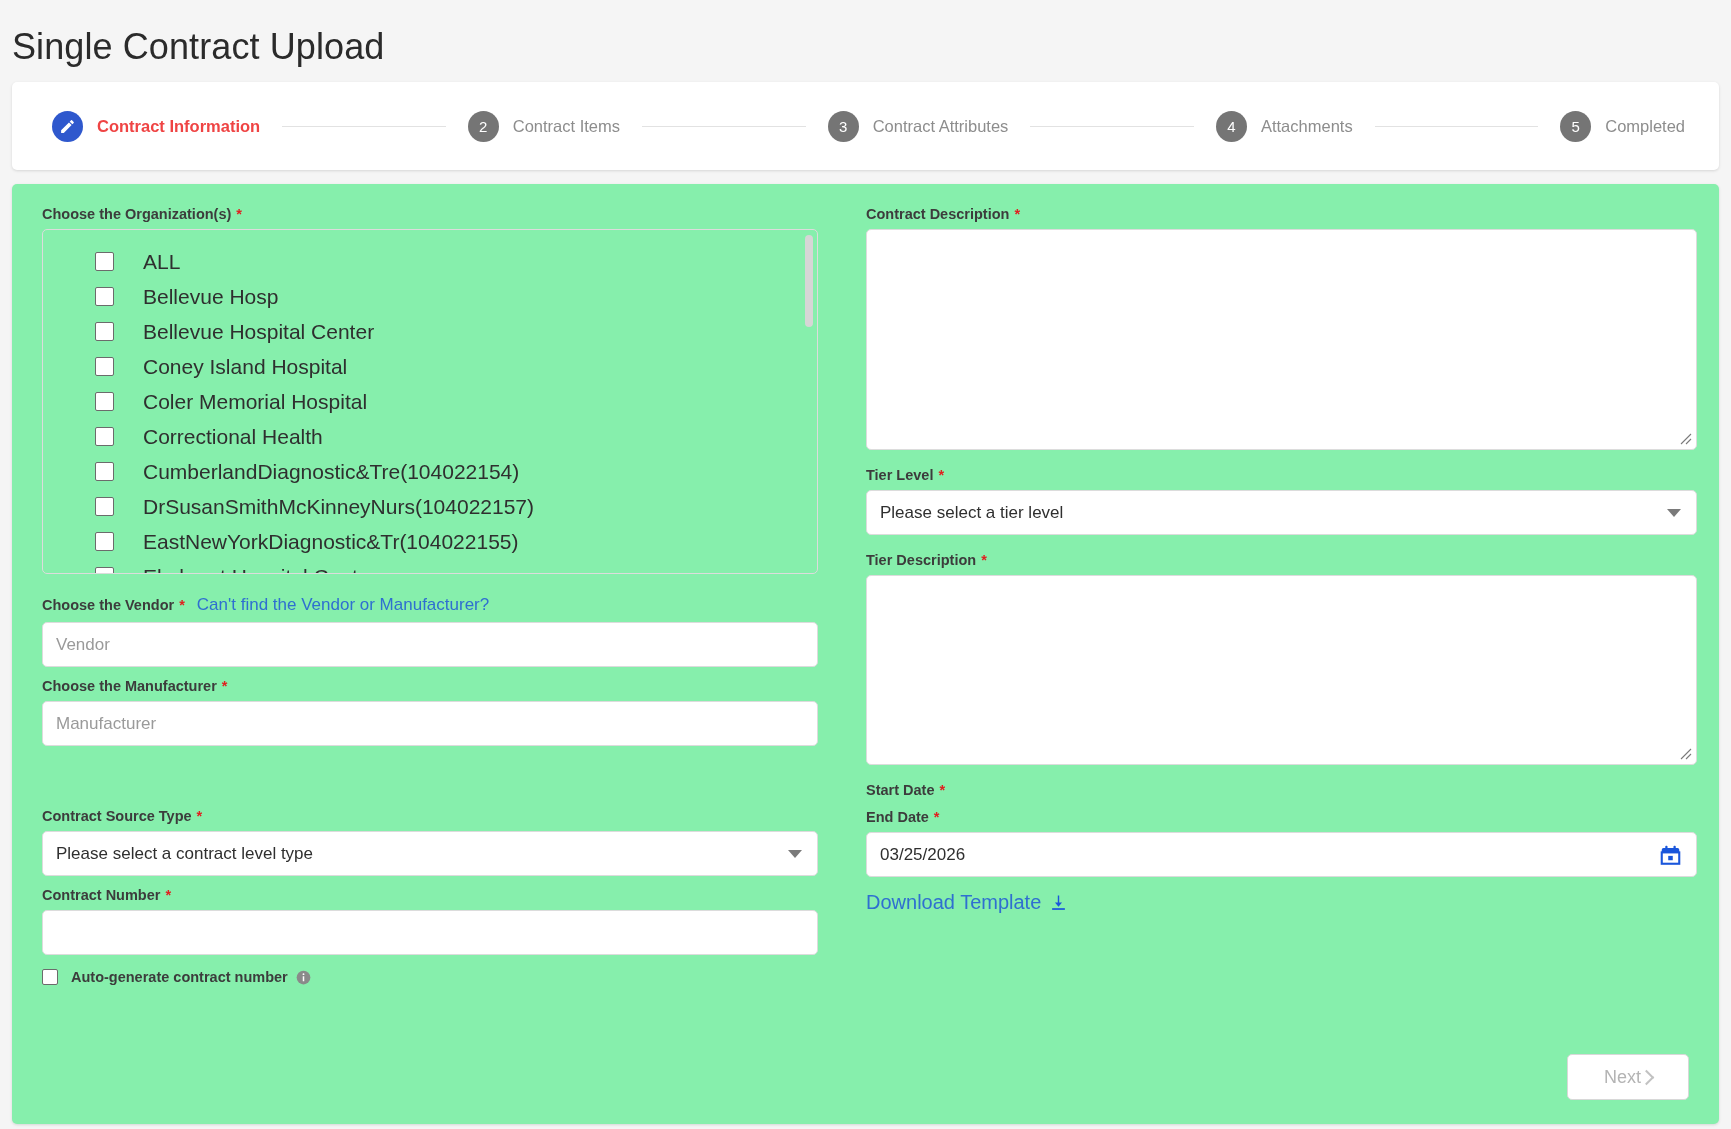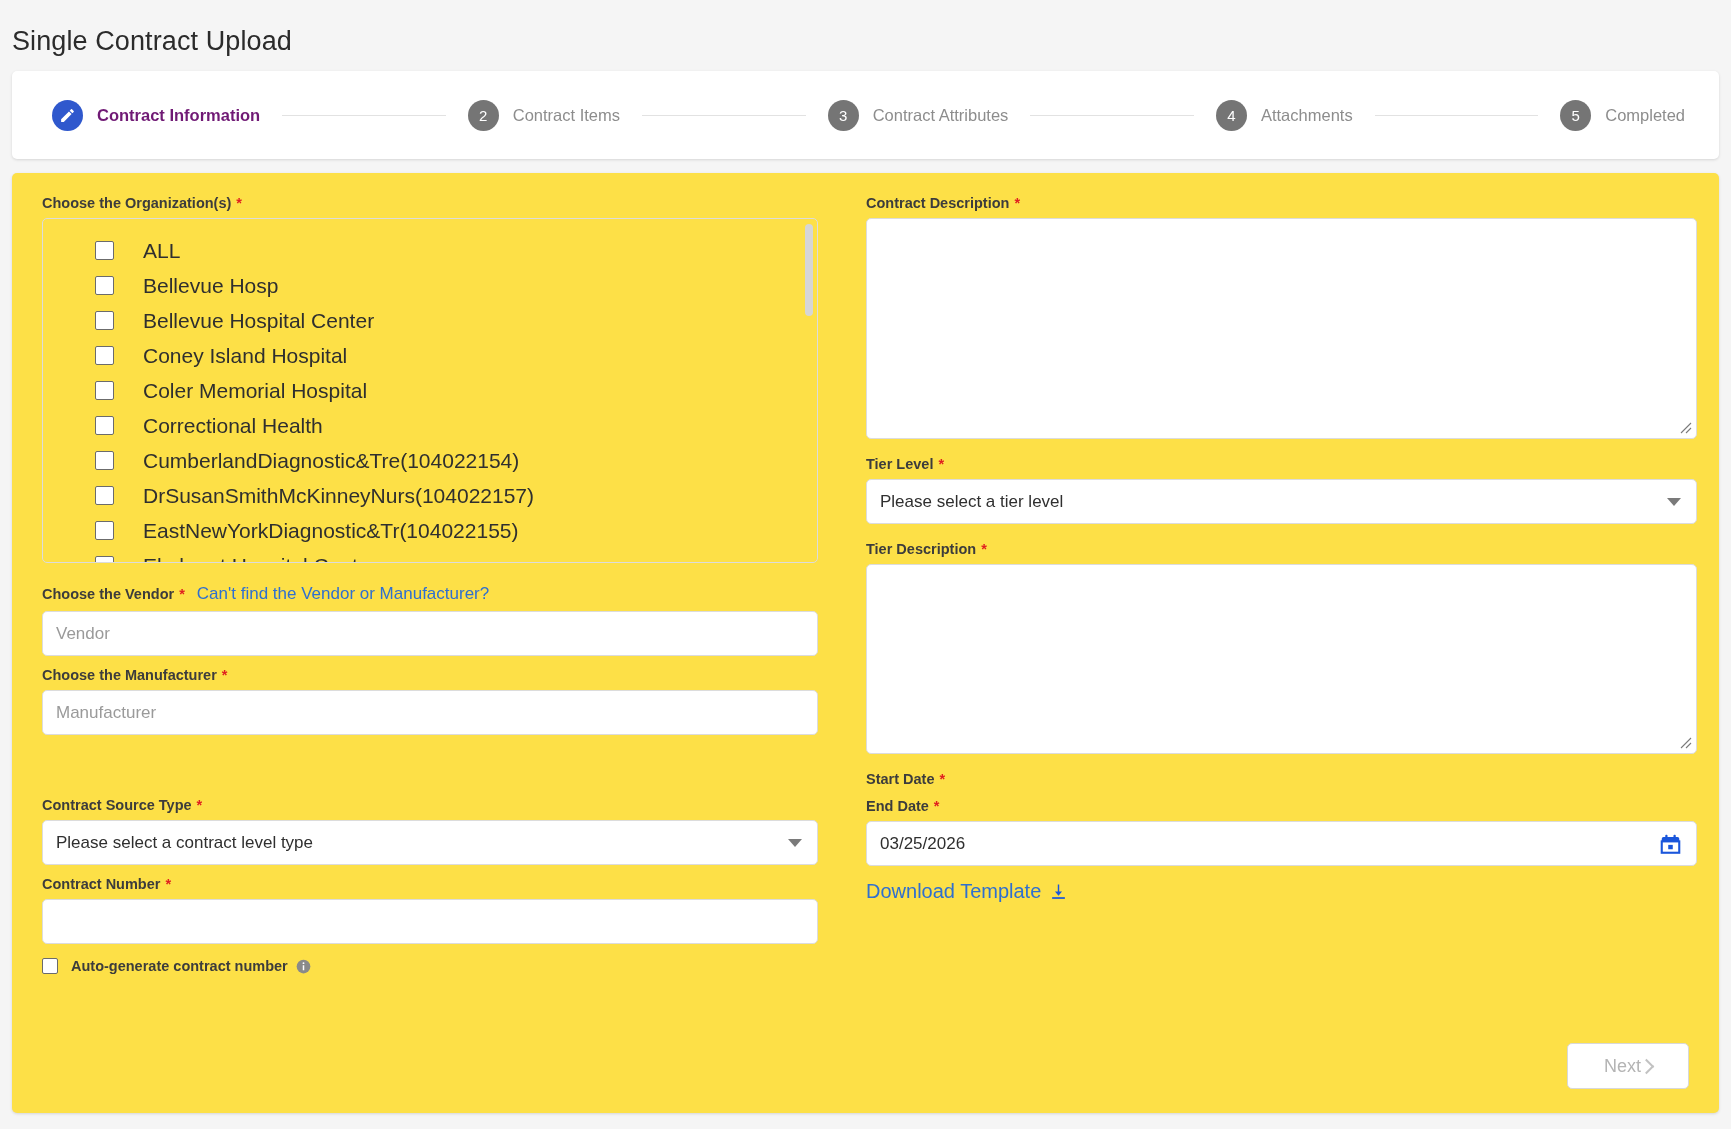--- a/index.html
+++ b/index.html
@@ -6,21 +6,21 @@
   html, body {
     margin: 0; padding: 0;
     width: 1731px; height: 1129px;
     background: #f5f5f5;
     font-family: "Liberation Sans", sans-serif;
     overflow: hidden;
   }
 
   
   .page-title {
-    font-size: 27px;
+    font-size: 36px;
     color: #2b2b2b;
     font-weight: 400;
     padding: 26px 0 0 12px;
     letter-spacing: .1px;
   }
 
   
   .card {
     background: #fff;
     border-radius: 5px;
@@ -46,34 +46,34 @@
     color: #fff;
     font-size: 15px;
     flex: 0 0 auto;
   }
   .step-circle.inactive { background: #757575; }
   .step-circle.active { background: #2f58cd; }
   .step-label {
     margin-left: 14px;
     font-size: 16.5px;
   }
-  .step-label.active { color: #701a75; font-weight: 700; }
+  .step-label.active { color: #ef4444; font-weight: 700; }
   .step-label.inactive { color: #8d8d8d; }
   .step-line {
     flex: 1 1 auto;
     height: 1px;
     background: #e2e2e2;
     margin: 0 22px;
     min-width: 40px;
   }
   .pencil { width: 17px; height: 17px; display:block; }
 
   
   .form-card {
-    background: #fde047;
+    background: #86efac;
     border-radius: 5px;
     box-shadow: 0 1px 3px rgba(0,0,0,.13);
     margin: 14px 12px 0 12px;
     height: 940px;
     padding: 22px 19px 0 30px;
     position: relative;
   }
   .cols { display: flex; }
   .col-left  { width: 800px; padding-right: 24px; }
   .col-right { width: 855px; padding-left: 24px; }

